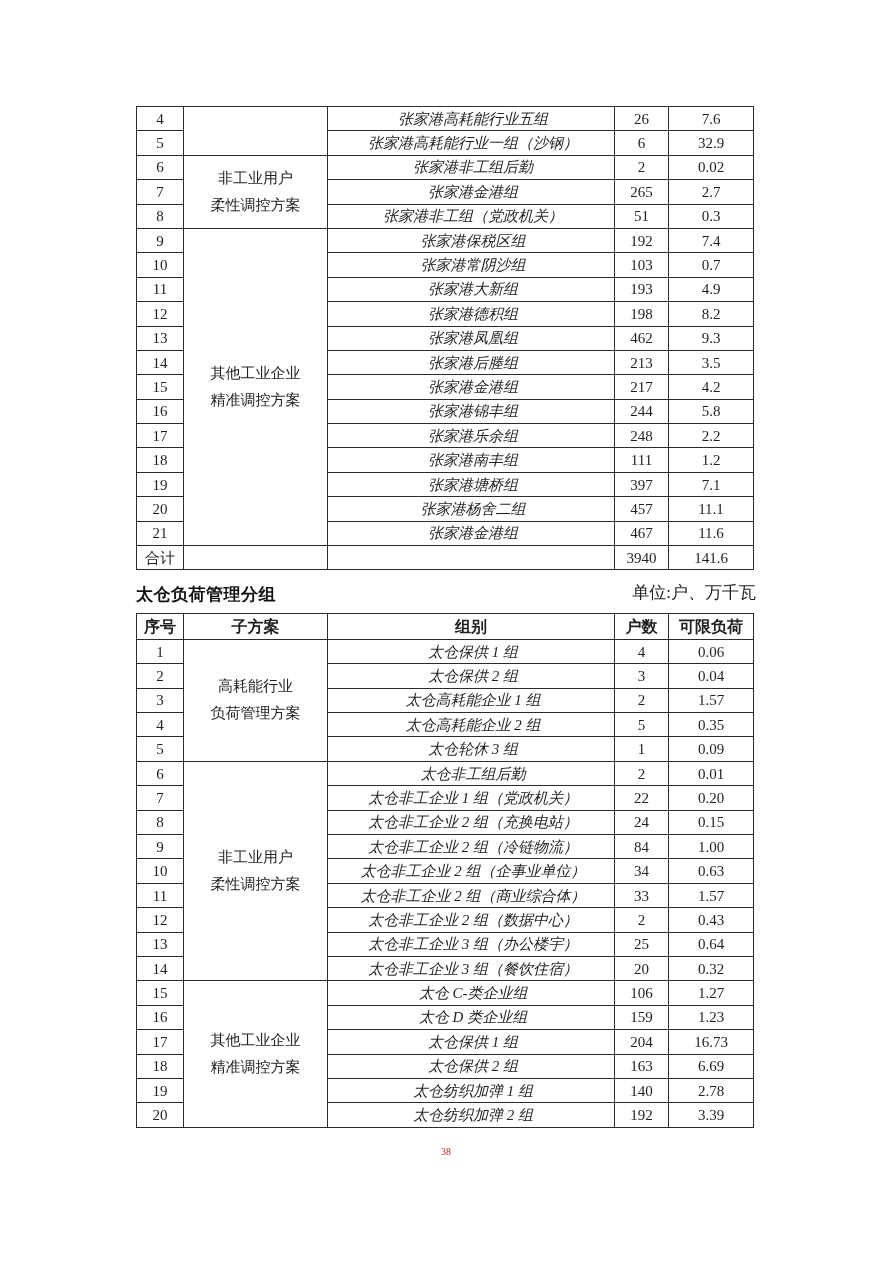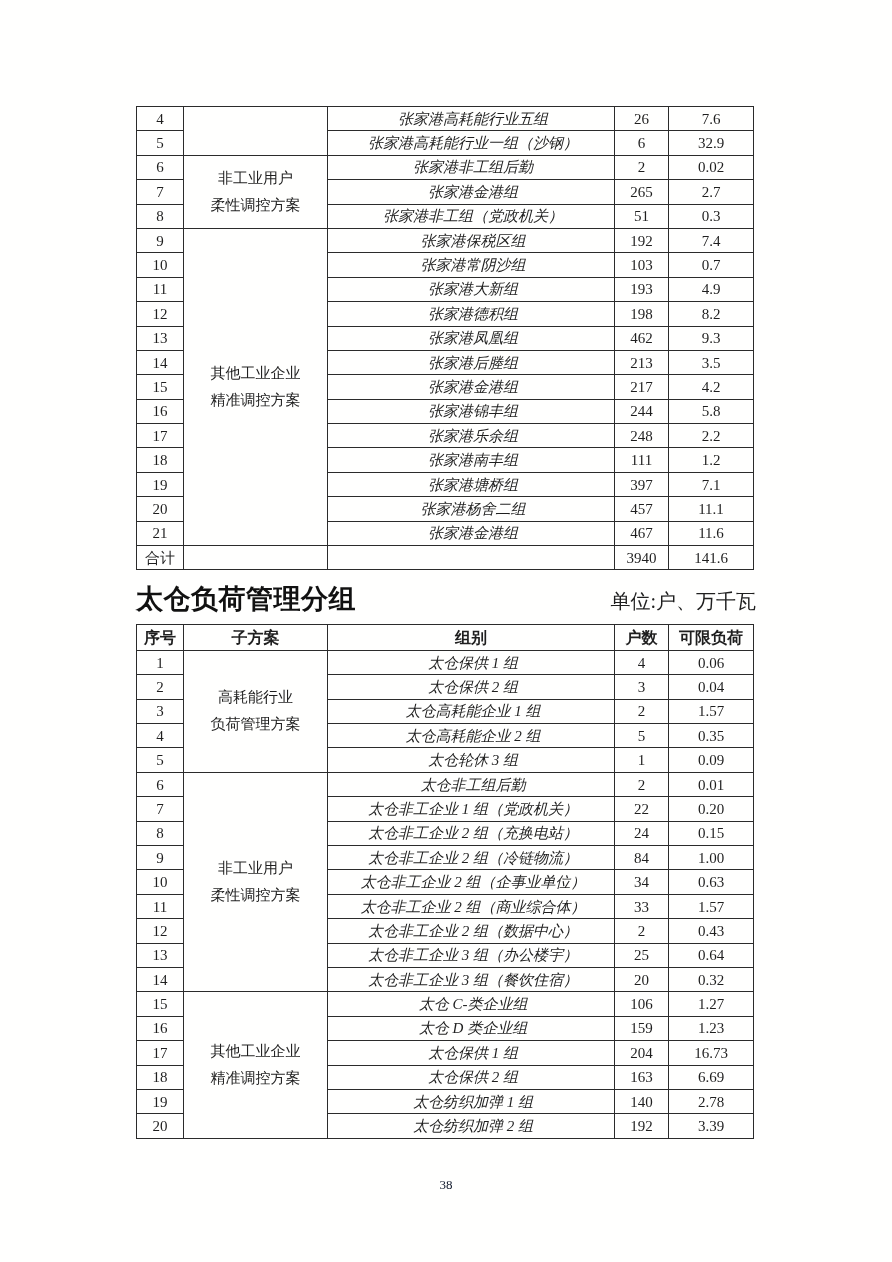--- a/index.html
+++ b/index.html
@@ -30,24 +30,24 @@
   .c-load{width:85px;}
   .data-table td.name-cell{text-align:center;padding-left:7px;font-style:italic;}
   .data-table td.subplan-cell{line-height:27px;white-space:normal;}
   #table1{margin-top:106px;}
   .section-head{
     width:620px;margin:11px 0 7px 136px;
     display:flex;justify-content:space-between;align-items:flex-end;
   }
   .section-title{
     font-family:"Liberation Sans","DejaVu Sans",sans-serif;
-    font-weight:bold;font-size:27px;letter-spacing:0.5px;color:#111;
-  }
-  .section-unit{font-size:20px;color:#1f1f1f;padding-bottom:2px;}
-  .footer{width:100%;text-align:center;margin-top:38px;font-size:13px;color:#0f172a;}
+    font-weight:bold;font-size:17px;letter-spacing:0.5px;color:#111;
+  }
+  .section-unit{font-size:17px;color:#1f1f1f;padding-bottom:2px;}
+  .footer{width:100%;text-align:center;margin-top:18px;font-size:10px;color:#b91c1c;}
 </style>
 </head>
 <body>
 
 <div class="page">
 
   <table id="table1" class="data-table">
     <colgroup>
       <col class="c-seq">
         <col class="c-subplan">

